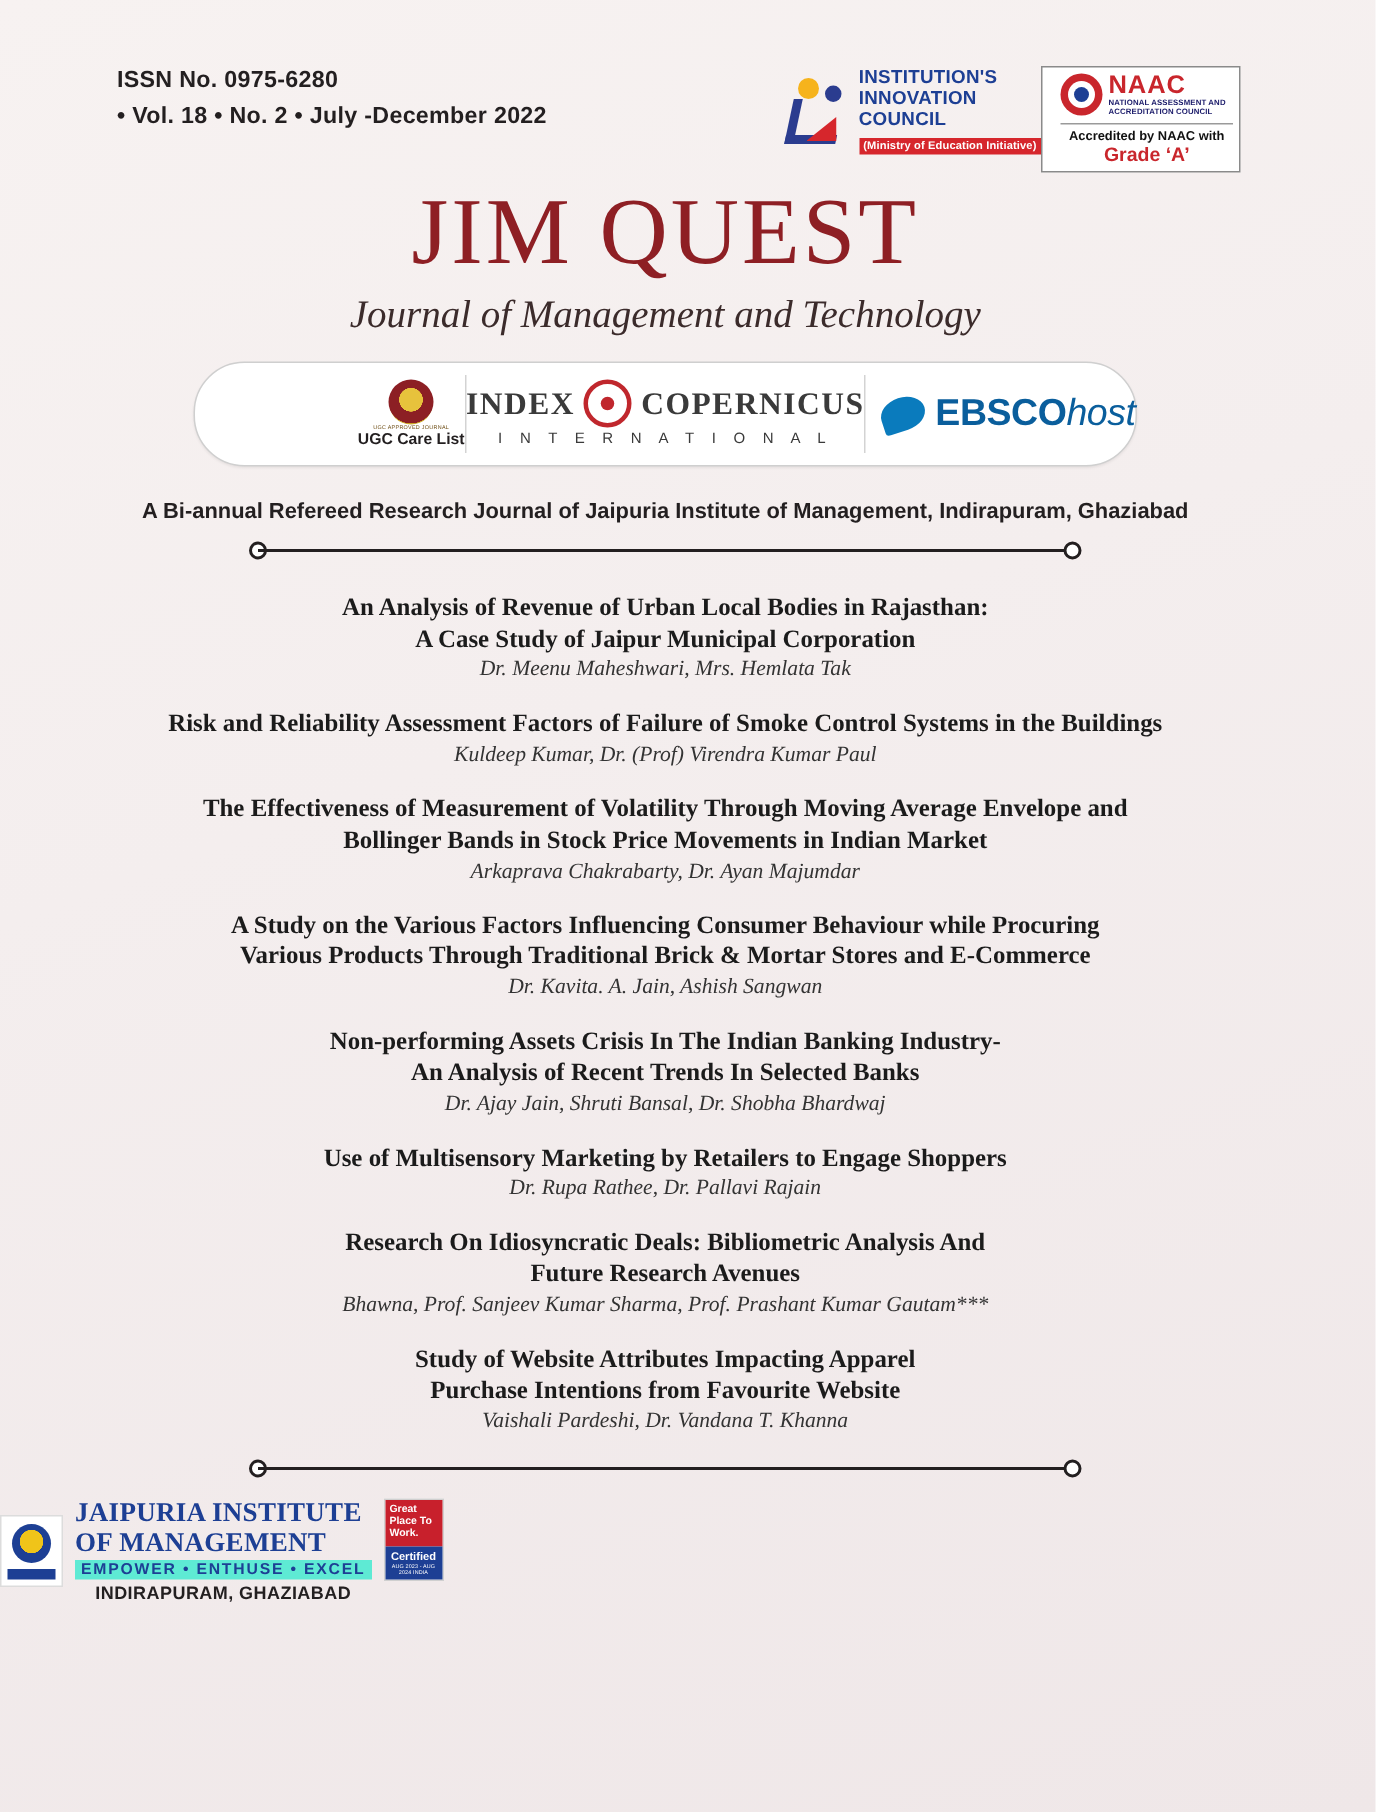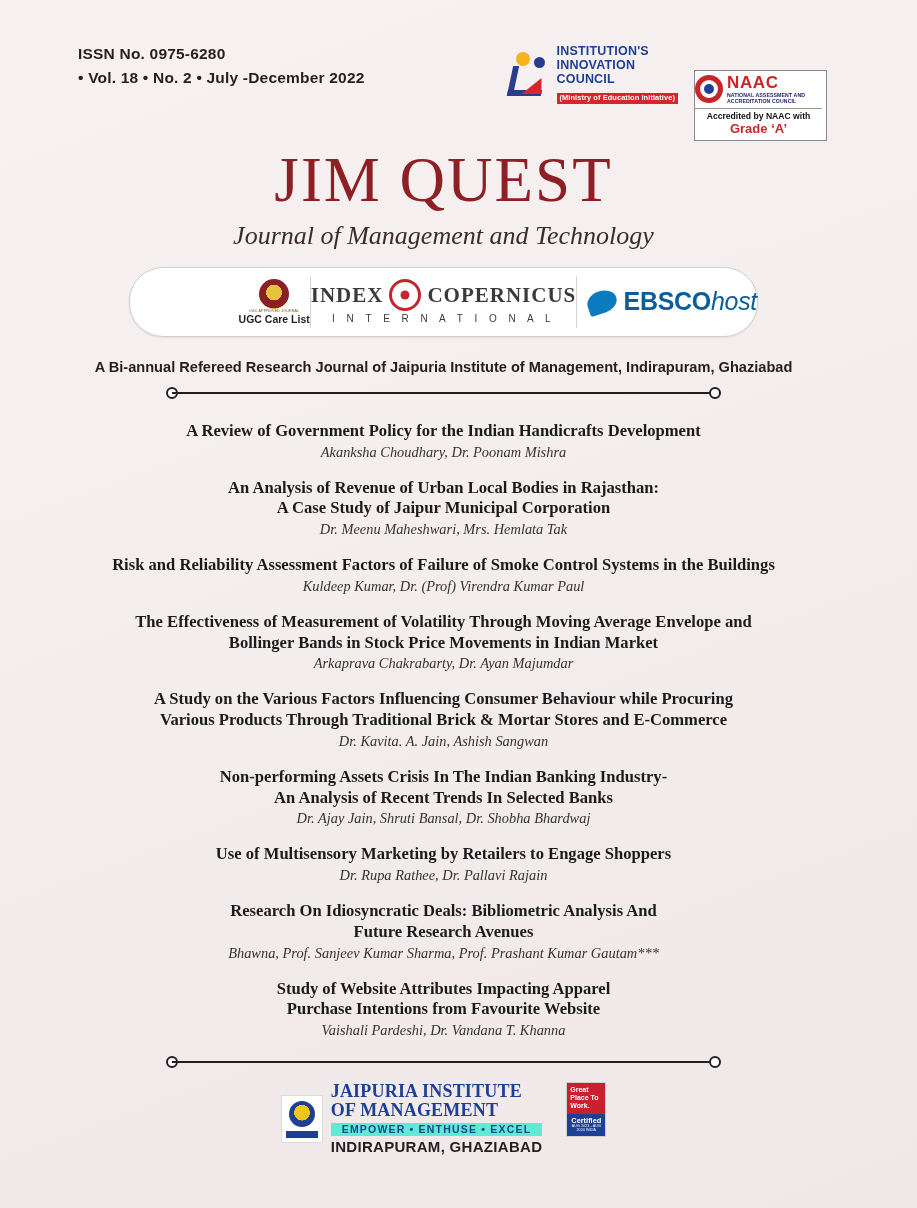--- a/index.html
+++ b/index.html
@@ -33,21 +33,20 @@
     font-family: "Liberation Sans", sans-serif;
     font-weight: bold;
     font-size: 15.5px;
     line-height: 1.55;
     letter-spacing: 0.2px;
     color: #231f20;
   }
   .badges {
     display: flex;
     align-items: flex-start;
-    gap: 16px;
     padding-top: 2px;
   }
 
   
   .iic-badge {
     display: flex;
     align-items: center;
     gap: 7px;
   }
   .iic-mark {
@@ -97,23 +96,22 @@
     padding: 1.5px 3px;
     display: inline-block;
     letter-spacing: 0.1px;
   }
 
   
   .naac-badge {
     width: 133px;
     border: 1px solid #8a8a8a;
     background: #fff;
-    padding: 3px 4px 4px 0;
+    padding: 3px 4px 4px 12px;
     box-sizing: border-box;
-    margin-top: 26px;
   }
   .naac-top {
     display: flex;
     align-items: center;
     gap: 4px;
   }
   .naac-seal {
     width: 28px; height: 28px;
     border-radius: 50%;
     background: #c9262c;
@@ -337,23 +335,22 @@
     font-style: italic;
     font-size: 14.4px;
     color: #333;
     margin-top: 2px;
   }
 
   
   .footer-rule { margin-top: 8px; }
   .jaipuria-logos {
     display: flex;
-    justify-content: center;
     align-items: flex-start;
-    gap: 24px;
+    gap: 8px;
     margin-top: 14px;
   }
   .jaipuria-block {
     display: flex;
     align-items: center;
     gap: 8px;
   }
   .jaipuria-emblem {
     width: 40px; height: 46px;
     background: #ffffff;
@@ -389,21 +386,21 @@
     font-weight: bold;
     font-size: 10.5px;
     letter-spacing: 1.2px;
     text-align: center;
     padding: 1px 4px;
   }
   .jw4 {
     margin-top: 3px;
     font-family: "Liberation Sans", sans-serif;
     font-weight: bold;
-    font-size: 15px;
+    font-size: 12px;
     color: #231f20;
     text-align: center;
     letter-spacing: 0.3px;
   }
   .gptw {
     width: 40px;
     border: 1px solid #cfcfcf;
     background: #fff;
     box-sizing: border-box;
   }
@@ -514,24 +511,20 @@
   <div class="tagline">A Bi-annual Refereed Research Journal of Jaipuria Institute of Management, Indirapuram, Ghaziabad</div>
 
   <div class="rule">
     <span class="dot left"></span>
     <span class="line"></span>
     <span class="dot right"></span>
   </div>
 
   <div class="contents" id="contents">
       <div class="article">
-        <div class="art-title">A Review of Government Policy for the Indian Handicrafts Development</div>
-        <div class="art-authors">Akanksha Choudhary, Dr. Poonam Mishra</div>
-      </div>
-      <div class="article">
         <div class="art-title">An Analysis of Revenue of Urban Local Bodies in Rajasthan:<br>A Case Study of Jaipur Municipal Corporation</div>
         <div class="art-authors">Dr. Meenu Maheshwari, Mrs. Hemlata Tak</div>
       </div>
       <div class="article">
         <div class="art-title">Risk and Reliability Assessment Factors of Failure of Smoke Control Systems in the Buildings</div>
         <div class="art-authors">Kuldeep Kumar, Dr. (Prof) Virendra Kumar Paul</div>
       </div>
       <div class="article">
         <div class="art-title">The Effectiveness of Measurement of Volatility Through Moving Average Envelope and<br>Bollinger Bands in Stock Price Movements in Indian Market</div>
         <div class="art-authors">Arkaprava Chakrabarty, Dr. Ayan Majumdar</div>

